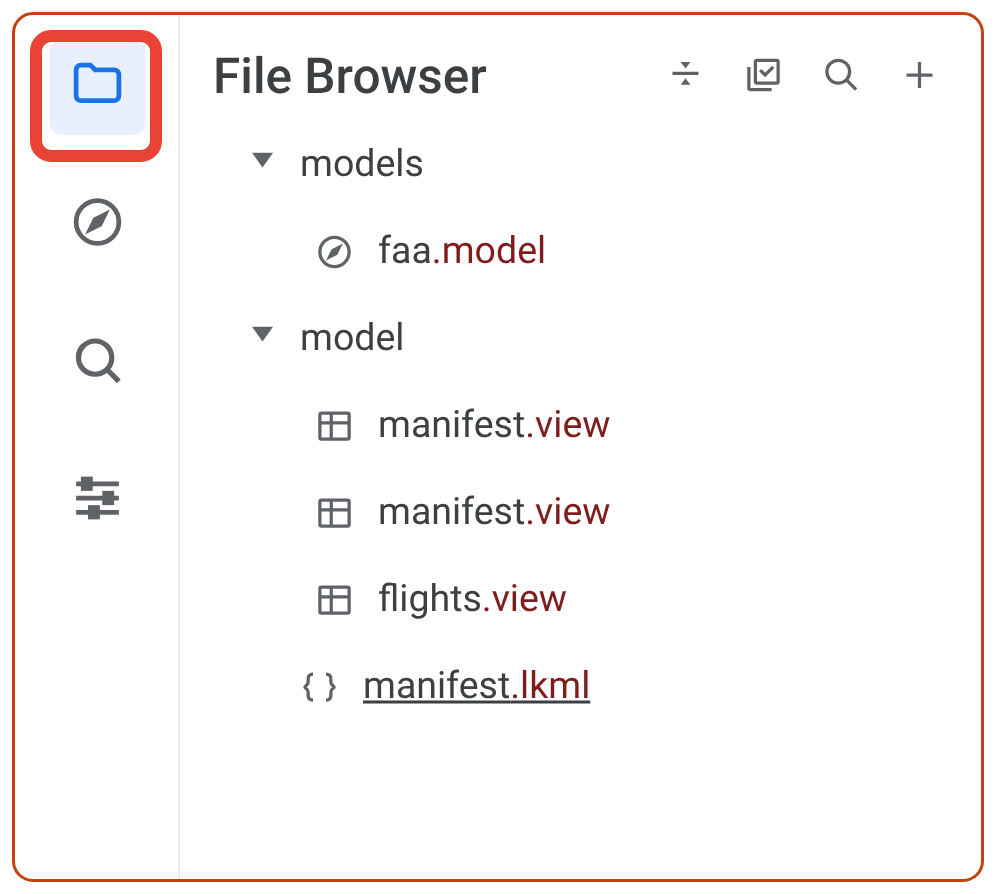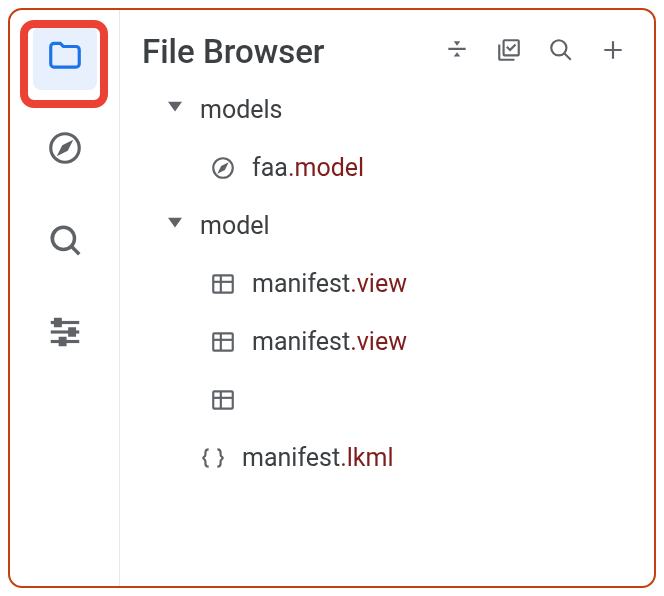--- a/index.html
+++ b/index.html
@@ -260,23 +260,24 @@
       </div>
 
       <div class="tree-row indent-1">
         <span class="file-icon">
           <svg viewBox="0 0 24 24" fill="none" stroke="currentColor" stroke-width="2">
               <rect x="3" y="4" width="18" height="16" rx="1"></rect>
               <line x1="3" y1="10" x2="21" y2="10"></line>
               <line x1="10" y1="4" x2="10" y2="20"></line>
             </svg>
         </span>
-      </div>
-
-      <div class="tree-row indent-0" style="padding-left:38px;">
+        <span><span>flights</span><span class="ext">.view</span></span>
+      </div>
+
+      <div class="tree-row indent-0" style="padding-left:38px;text-decoration:underline;">
         <span class="file-icon">
           <svg viewBox="0 0 24 24" fill="none" stroke="currentColor" stroke-width="2">
               <path d="M8 4c-2 0-3 1-3 3v2c0 2-2 2-2 3s2 1 2 3v2c0 2 1 3 3 3"></path>
               <path d="M16 4c2 0 3 1 3 3v2c0 2 2 2 2 3s-2 1-2 3v2c0 2-1 3-3 3"></path>
             </svg>
         </span>
         <span><span>manifest</span><span class="ext">.lkml</span></span>
       </div>
 
     </div>

